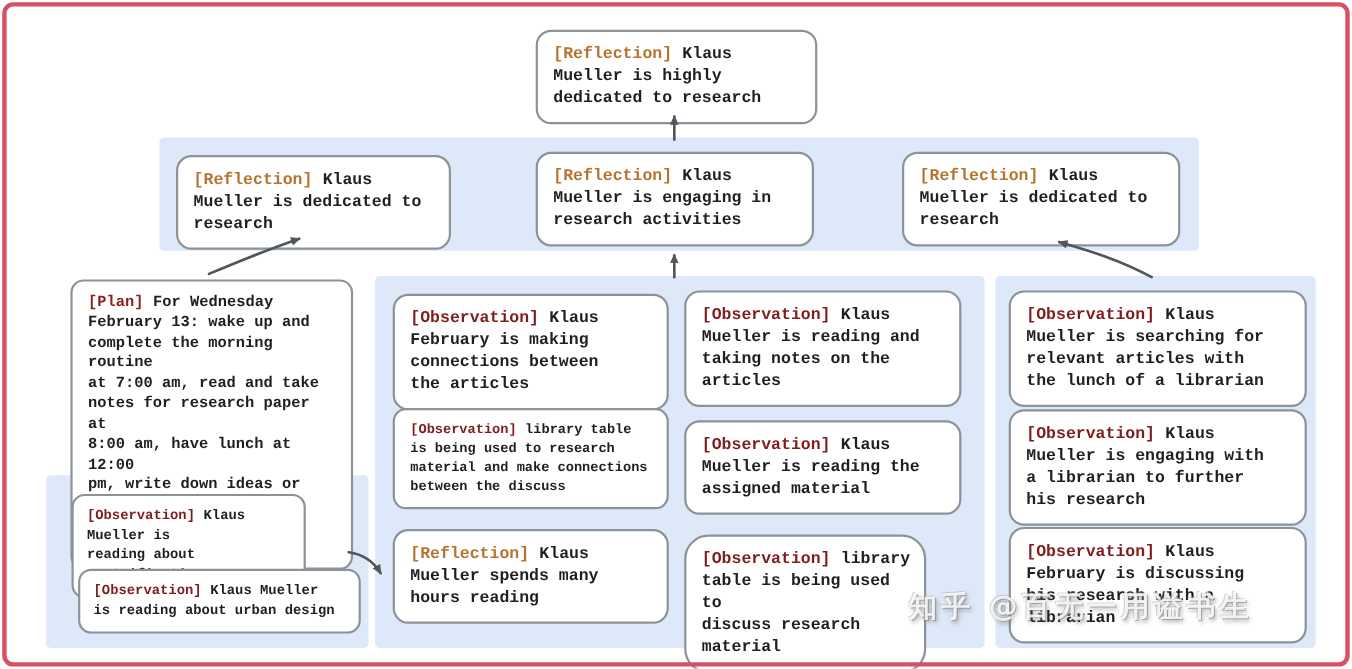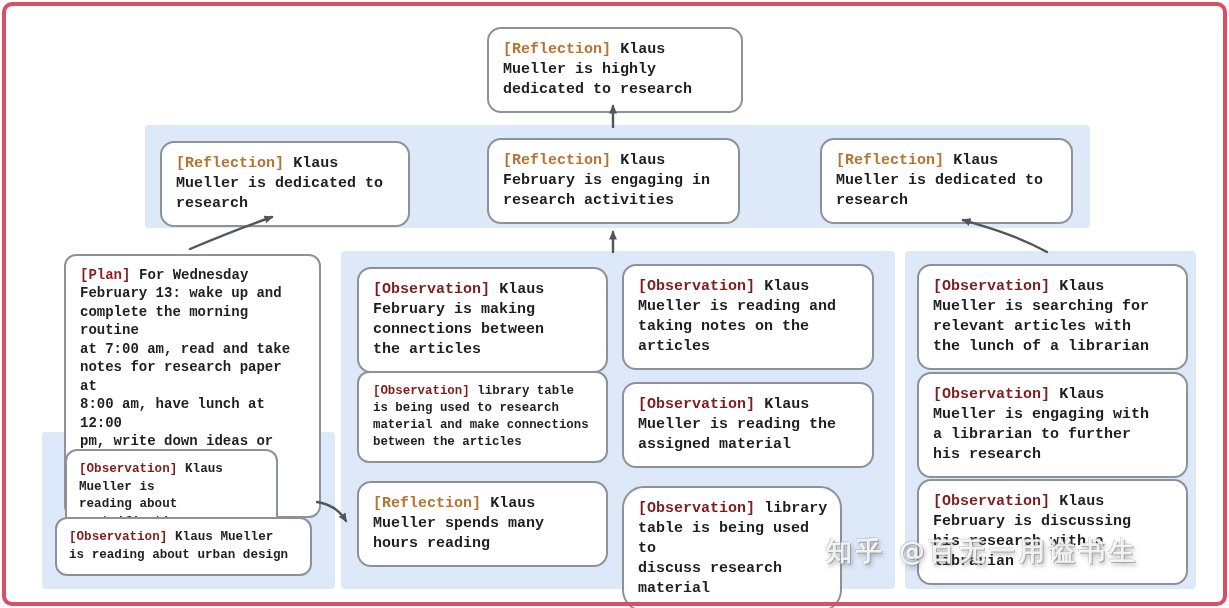--- a/index.html
+++ b/index.html
@@ -49,49 +49,49 @@
   </svg>
 
   <div class="card" style="left:487px;top:27px;width:256px;"><span class="tag reflection">[Reflection]</span><span>Klaus
 Mueller is highly
 dedicated to research</span></div>
 
   <div class="card" style="left:160px;top:141px;width:250px;"><span class="tag reflection">[Reflection]</span><span>Klaus
 Mueller is dedicated to
 research</span></div>
   <div class="card" style="left:487px;top:138px;width:253px;"><span class="tag reflection">[Reflection]</span><span>Klaus
-February is engaging in
+Mueller is engaging in
 research activities</span></div>
   <div class="card" style="left:820px;top:138px;width:253px;"><span class="tag reflection">[Reflection]</span><span>Klaus
 Mueller is dedicated to
 research</span></div>
 
   <div class="card plan-card" style="left:64px;top:254px;width:257px;"><span class="tag plan">[Plan]</span><span>For Wednesday
 February 13: wake up and
 complete the morning routine
 at 7:00 am, read and take
 notes for research paper at
 8:00 am, have lunch at 12:00
 pm, write down ideas or
 brainstorm potential
 solutions at 1:00 pm, [...]</span></div>
 
   <div class="card mid" style="left:65px;top:449px;width:213px;"><span class="tag observation">[Observation]</span><span>Klaus Mueller is
 reading about gentrification</span></div>
-  <div class="card mid" style="left:55px;top:517px;width:257px;"><span class="tag observation">[Observation]</span><span>Klaus Mueller
+  <div class="card mid" style="left:71px;top:517px;width:257px;"><span class="tag observation">[Observation]</span><span>Klaus Mueller
 is reading about urban design</span></div>
 
   <div class="card" style="left:357px;top:267px;width:251px;"><span class="tag observation">[Observation]</span><span>Klaus
 February is making
 connections between
 the articles</span></div>
   <div class="card small" style="left:357px;top:371px;width:251px;"><span class="tag observation">[Observation]</span><span>library table
 is being used to research
 material and make connections
-between the articles</span></div>
+between the discuss</span></div>
   <div class="card" style="left:357px;top:481px;width:251px;"><span class="tag reflection">[Reflection]</span><span>Klaus
 Mueller spends many
 hours reading</span></div>
 
   <div class="card" style="left:622px;top:264px;width:252px;"><span class="tag observation">[Observation]</span><span>Klaus
 Mueller is reading and
 taking notes on the
 articles</span></div>
   <div class="card" style="left:622px;top:382px;width:252px;"><span class="tag observation">[Observation]</span><span>Klaus
 Mueller is reading the

